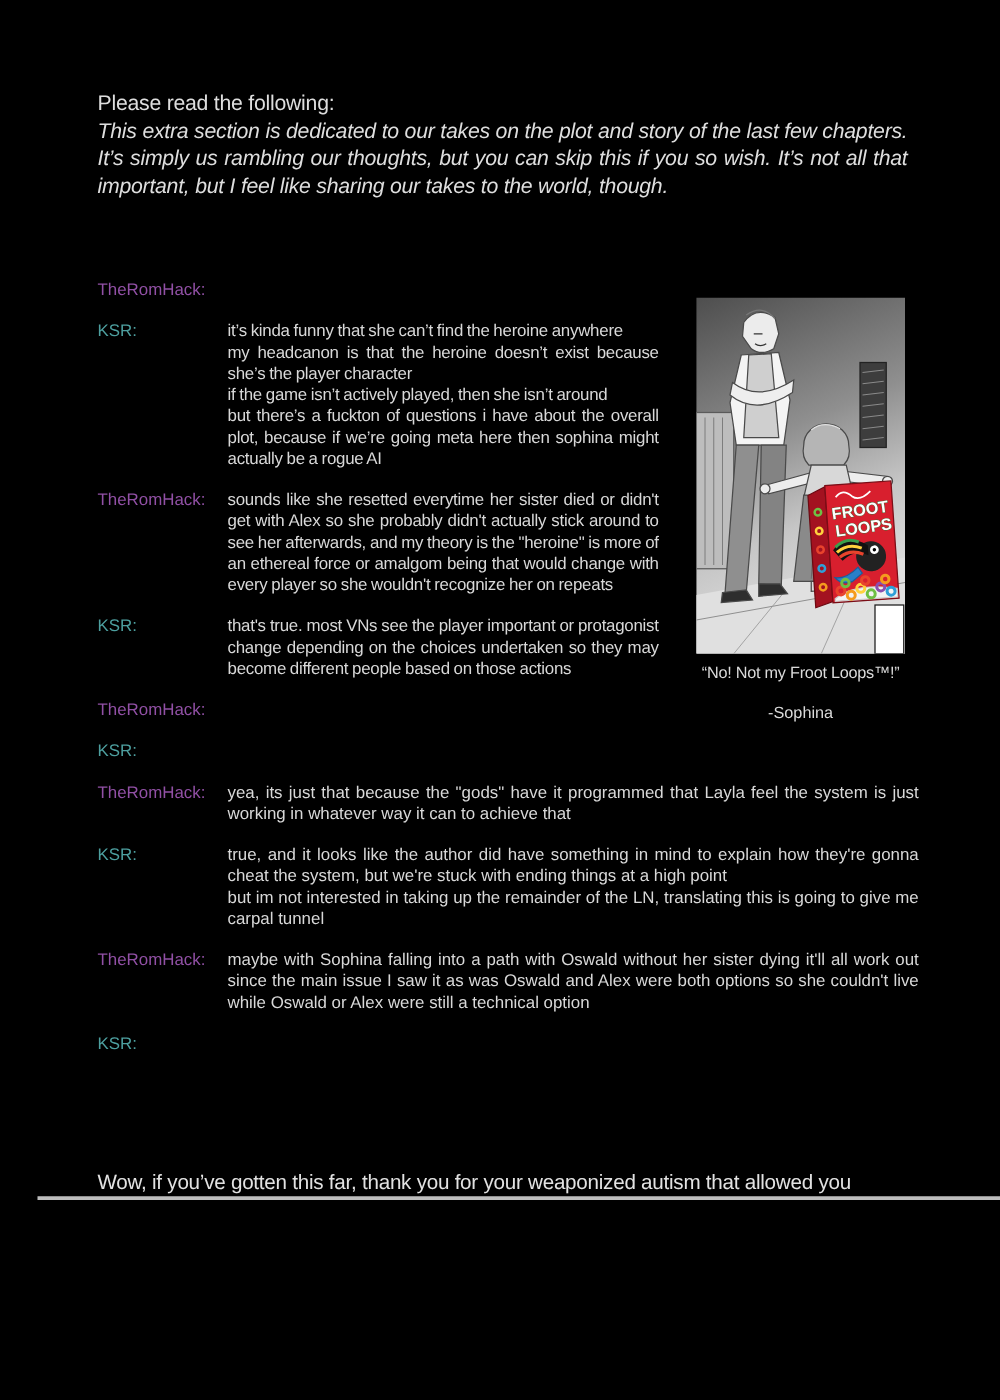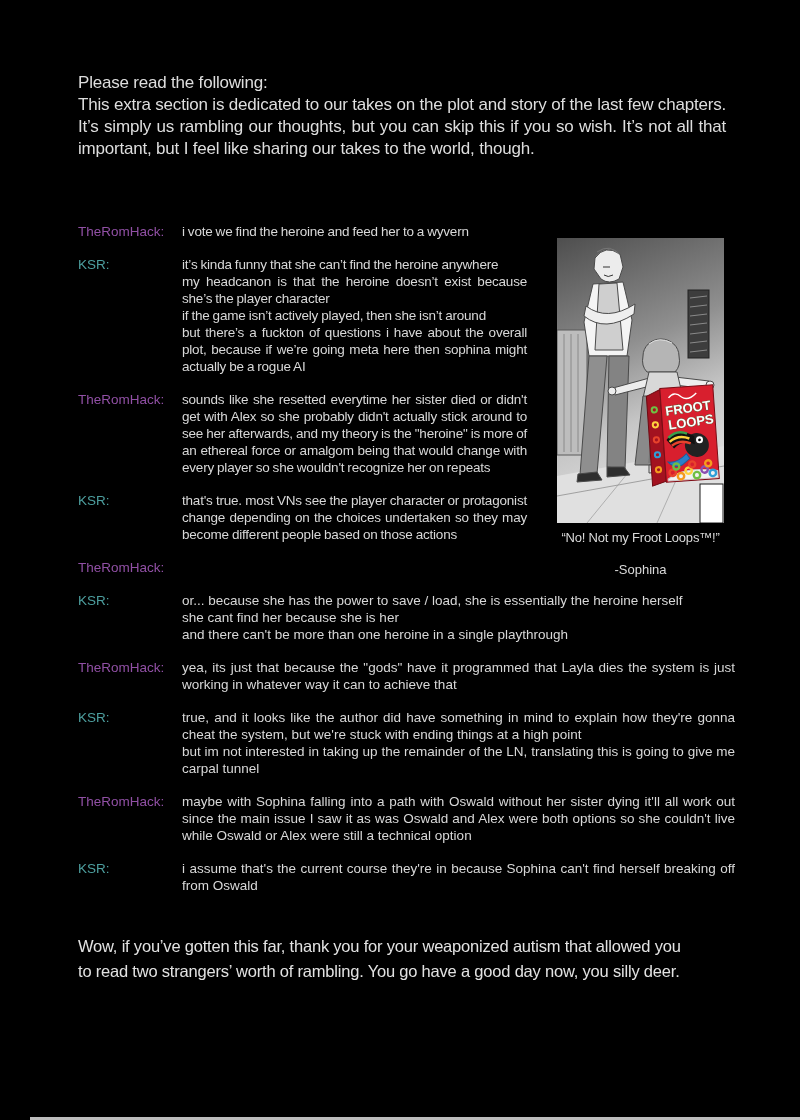--- a/index.html
+++ b/index.html
@@ -1,27 +1,27 @@
 <!DOCTYPE html>
 <html><head>
 <meta charset="utf-8">
 <style>
   html,body{margin:0;padding:0;background:#000;}
   .page{
     position:relative;
-    width:800px;height:1120px;
+    width:800px;height:960px;
     background:#000;
     overflow:hidden;
     font-family:"Liberation Sans",sans-serif;
     color:#d6d6d6;
   }
   
   .header{position:absolute;left:78px;top:72px;width:648px;font-size:17px;line-height:22px;letter-spacing:-0.2px;color:#dedede;}
   .intro-line{margin:0;}
-  .intro-body{margin:0;text-align:justify;}
+  .intro-body{margin:0;text-align:justify;font-style:italic;}
   
   .chat{position:absolute;left:78px;top:223px;width:657px;font-size:13.5px;line-height:17px;}
   .chat-row{display:grid;grid-template-columns:104px 1fr;margin-bottom:16px;}
   .chat-user{font-weight:normal;}
   .chat-text{
     text-align:justify;
     white-space:pre-line;
     color:#d8d8d8;
   }
   .chat-row.narrow .chat-text{max-width:345px;letter-spacing:-0.2px;word-spacing:-0.5px;}
@@ -46,62 +46,57 @@
 <div class="page">
 
   <div class="header">
     <p class="intro-line">Please read the following:</p>
     <p class="intro-body">This extra section is dedicated to our takes on the plot and story of the last few chapters. It’s simply us rambling our thoughts, but you can skip this if you so wish. It’s not all that important, but I feel like sharing our takes to the world, though.</p>
   </div>
 
   <div class="chat">
     <div class="chat-row narrow">
       <div class="chat-user" style="color: rgb(145, 80, 165);">TheRomHack:</div>
-      <div class="chat-text">i vote we find the heroine and feed her to a wyvern</div>
     </div>
     <div class="chat-row narrow">
       <div class="chat-user" style="color: rgb(77, 159, 159);">KSR:</div>
       <div class="chat-text">it’s kinda funny that she can’t find the heroine anywhere
 my headcanon is that the heroine doesn’t exist because she’s the player character
 if the game isn’t actively played, then she isn’t around
 but there’s a fuckton of questions i have about the overall plot, because if we’re going meta here then sophina might actually be a rogue AI</div>
     </div>
     <div class="chat-row narrow">
       <div class="chat-user" style="color: rgb(145, 80, 165);">TheRomHack:</div>
       <div class="chat-text">sounds like she resetted everytime her sister died or didn't get with Alex so she probably didn't actually stick around to see her afterwards, and my theory is the "heroine" is more of an ethereal force or amalgom being that would change with every player so she wouldn't recognize her on repeats</div>
     </div>
     <div class="chat-row narrow">
       <div class="chat-user" style="color: rgb(77, 159, 159);">KSR:</div>
-      <div class="chat-text">that's true. most VNs see the player character or protagonist change depending on the choices undertaken so they may become different people based on those actions</div>
-    </div>
-    <div class="chat-row wide">
-      <div class="chat-user" style="color: rgb(145, 80, 165);">TheRomHack:</div>
-    </div>
-    <div class="chat-row wide">
-      <div class="chat-user" style="color: rgb(77, 159, 159);">KSR:</div>
-      <div class="chat-text">or... because she has the power to save / load, she is essentially the heroine herself
-she cant find her because she is her
-and there can't be more than one heroine in a single playthrough</div>
-    </div>
-    <div class="chat-row wide">
-      <div class="chat-user" style="color: rgb(145, 80, 165);">TheRomHack:</div>
-      <div class="chat-text">yea, its just that because the "gods" have it programmed that Layla dies the system is just working in whatever way it can to achieve that</div>
+      <div class="chat-text">that's true. most VNs see the player important or protagonist change depending on the choices undertaken so they may become different people based on those actions</div>
+    </div>
+    <div class="chat-row wide">
+      <div class="chat-user" style="color: rgb(145, 80, 165);">TheRomHack:</div>
+    </div>
+    <div class="chat-row wide">
+      <div class="chat-user" style="color: rgb(77, 159, 159);">KSR:</div>
+    </div>
+    <div class="chat-row wide">
+      <div class="chat-user" style="color: rgb(145, 80, 165);">TheRomHack:</div>
+      <div class="chat-text">yea, its just that because the "gods" have it programmed that Layla feel the system is just working in whatever way it can to achieve that</div>
     </div>
     <div class="chat-row wide">
       <div class="chat-user" style="color: rgb(77, 159, 159);">KSR:</div>
       <div class="chat-text">true, and it looks like the author did have something in mind to explain how they're gonna cheat the system, but we're stuck with ending things at a high point
 but im not interested in taking up the remainder of the LN, translating this is going to give me carpal tunnel</div>
     </div>
     <div class="chat-row wide">
       <div class="chat-user" style="color: rgb(145, 80, 165);">TheRomHack:</div>
       <div class="chat-text">maybe with Sophina falling into a path with Oswald without her sister dying it'll all work out since the main issue I saw it as was Oswald and Alex were both options so she couldn't live while Oswald or Alex were still a technical option</div>
     </div>
     <div class="chat-row wide">
       <div class="chat-user" style="color: rgb(77, 159, 159);">KSR:</div>
-      <div class="chat-text">i assume that's the current course they're in because Sophina can't find herself breaking off from Oswald</div>
     </div>
   </div>
 
   <figure class="figure">
     <svg width="167" height="285" viewBox="0 0 167 285" xmlns="http://www.w3.org/2000/svg">
       <defs>
         <linearGradient id="wall" x1="0" y1="0" x2="0.25" y2="1">
           <stop offset="0" stop-color="#4e4e4e"></stop>
           <stop offset="0.45" stop-color="#8f8f8f"></stop>
           <stop offset="0.72" stop-color="#c6c6c6"></stop>

